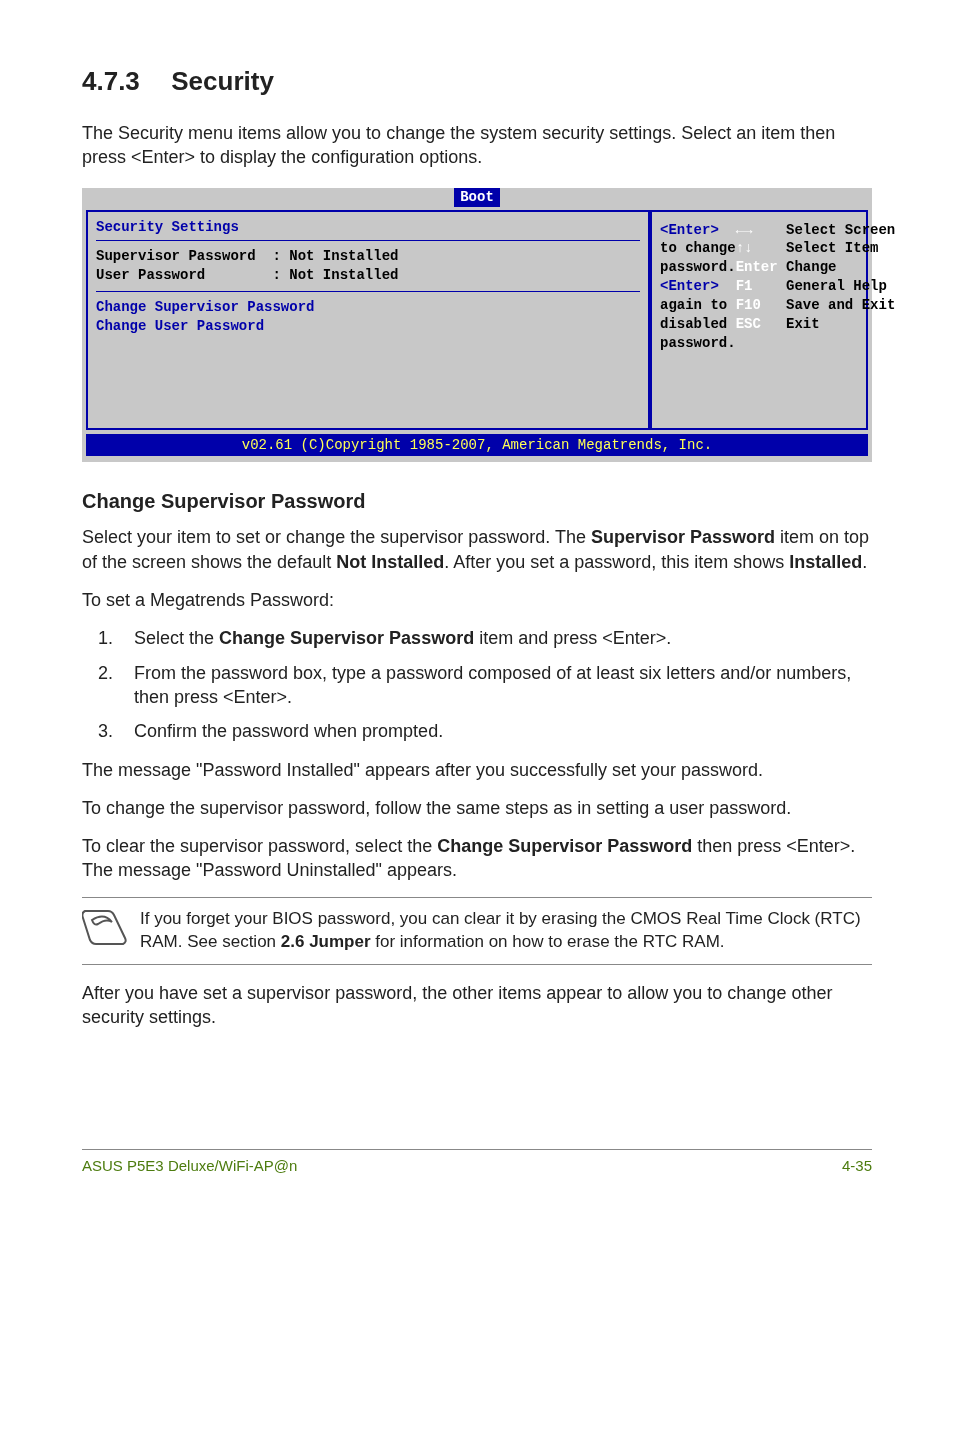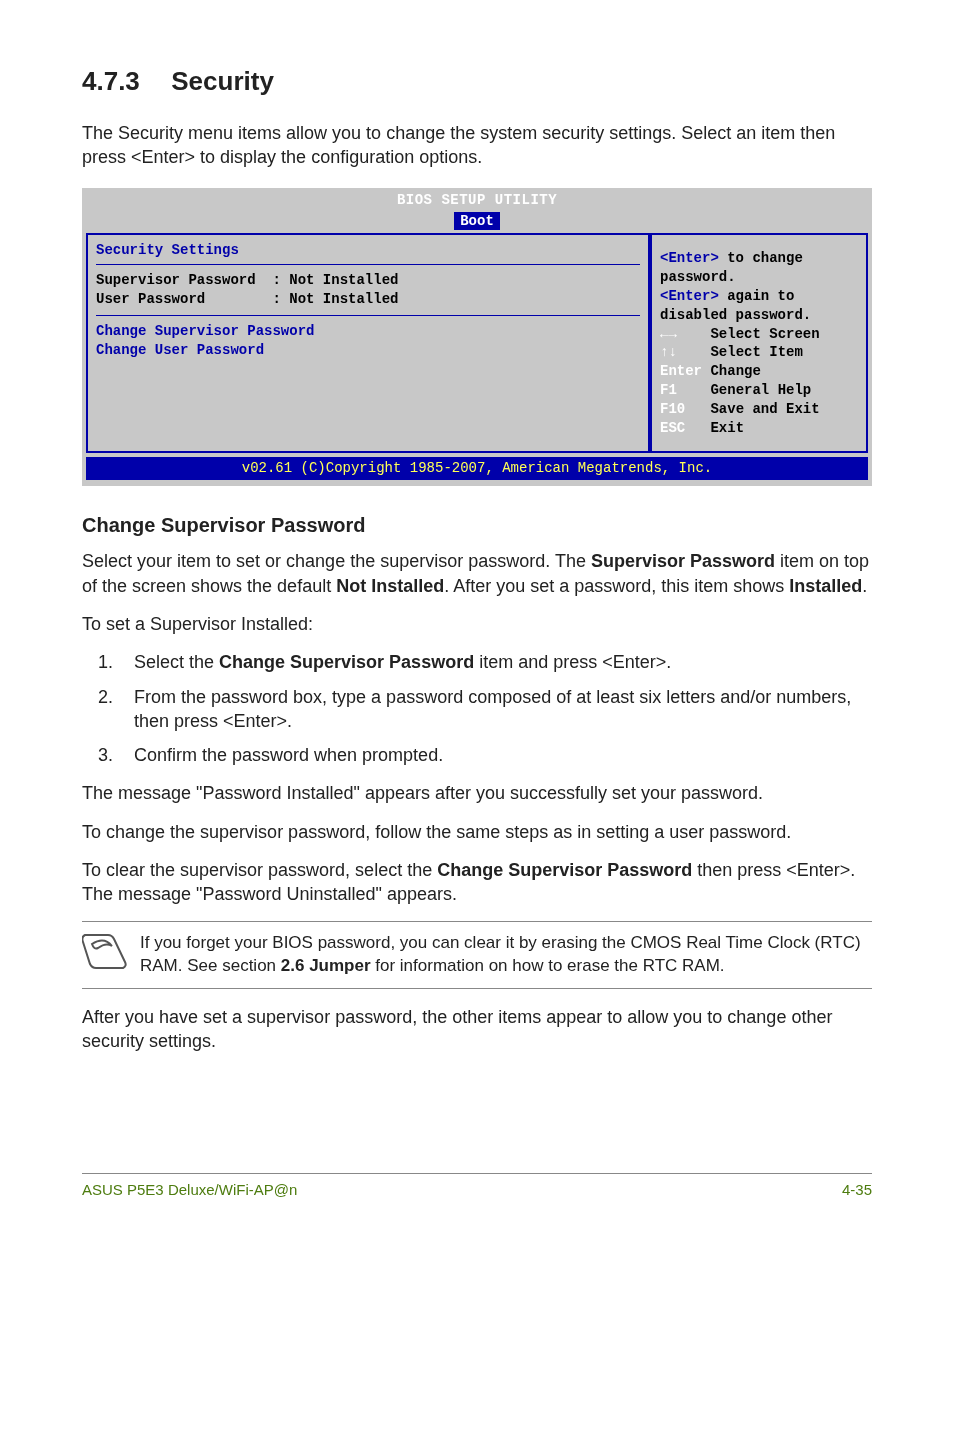--- a/index.html
+++ b/index.html
@@ -55,21 +55,21 @@
     border:2px solid var(--bios-blue);
     background:var(--bios-bg);
     padding:6px 8px;
     min-height:220px;
   }
   .bios .side{
     width:218px;
     border:2px solid var(--bios-blue);
     background:var(--bios-bg);
     padding:9px 8px;
-    display:flex;flex-direction:column;justify-content:center;
+    display:flex;flex-direction:row;justify-content:space-between;
     min-height:220px;
   }
   .bios .heading{color:var(--bios-blue);margin-bottom:4px}
   .bios .row{white-space:pre;color:#000}
   .bios .optkey{color:var(--bios-blue)}
   .bios .help{color:#000}
   .bios .help .kw{color:var(--bios-blue)}
   .bios .nav{color:#000}
   .bios .nav-line{white-space:pre}
   .bios .nav-line .lbl{color:#000}
@@ -98,21 +98,20 @@
 
 <h2 class="section">
   <span class="num">4.7.3</span>
   <span>Security</span>
 </h2>
 
 <p class="lead">The Security menu items allow you to change the system security settings. Select an item then press &lt;Enter&gt; to display the configuration options.</p>
 
 <div class="bios-wrap">
   <div class="bios">
-    <div class="title">BIOS SETUP UTILITY</div>
     <div class="tabs">
       <span class="tab">Boot</span>
     </div>
     <div class="body">
       <div class="main">
         <div class="heading">Security Settings</div>
         <div style="border-top:1px solid var(--bios-blue);margin:4px 0 6px 0"></div>
         <div class="row"><span>Supervisor Password</span>  <span>: Not Installed</span></div>
         <div class="row"><span>User Password</span>        <span>: Not Installed</span></div>
         <div style="border-top:1px solid var(--bios-blue);margin:6px 0"></div>
@@ -139,21 +138,21 @@
     <div class="footer">v02.61 (C)Copyright 1985-2007, American Megatrends, Inc.</div>
   </div>
 </div>
 
 <h3 class="sub">Change Supervisor Password</h3>
 
 <p>
   <span>Select your item to set or change the supervisor password. The </span><span class="b">Supervisor Password</span><span> item on top of the screen shows the default </span><span class="b">Not Installed</span><span>. After you set a password, this item shows </span><span class="b">Installed</span><span>.</span>
 </p>
 
-<p>To set a Supervisor Installed:</p>
+<p>To set a Megatrends Password:</p>
 
 <ol class="steps">
   <li>
     <span>Select the </span><span class="b">Change Supervisor Password</span><span> item and press &lt;Enter&gt;.</span>
   </li>
   <li>From the password box, type a password composed of at least six letters and/or numbers, then press &lt;Enter&gt;.</li>
   <li>Confirm the password when prompted.</li>
 </ol>
 
 <p>The message "Password Installed" appears after you successfully set your password.</p>

